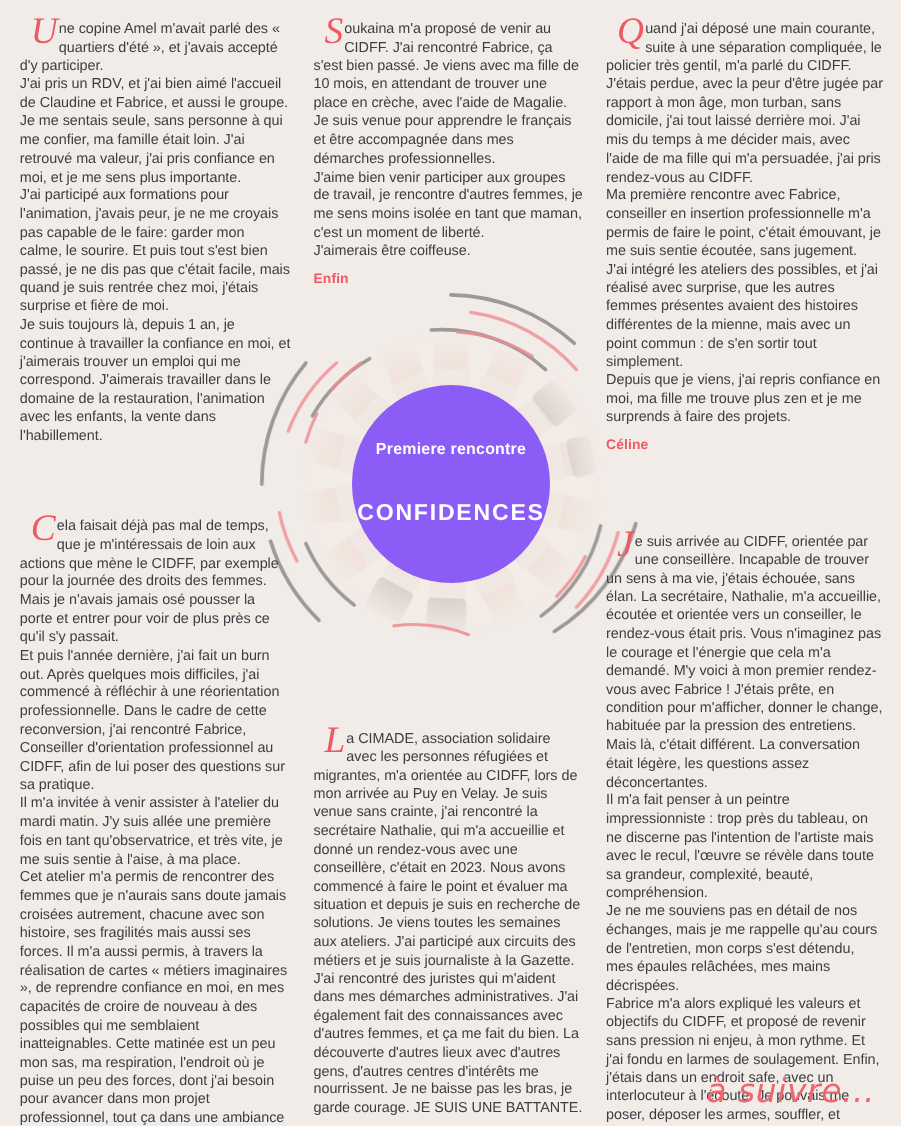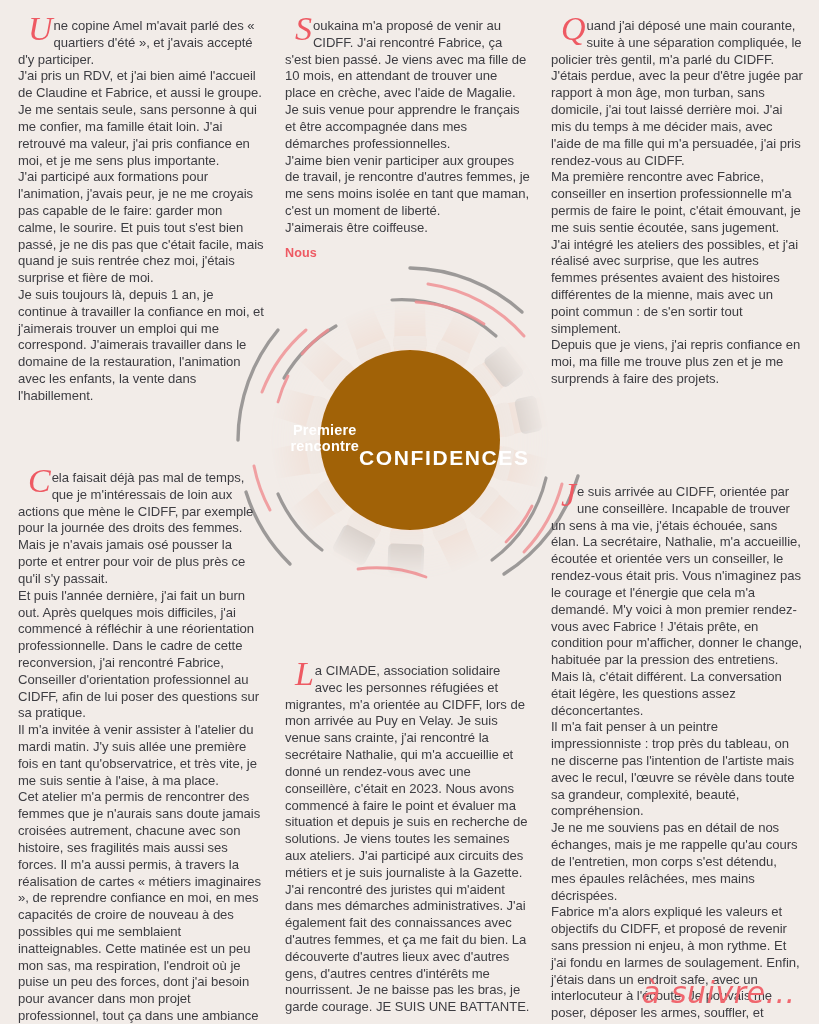--- a/index.html
+++ b/index.html
@@ -34,23 +34,23 @@
   }
   #center-graphic svg { display: block; }
 
   #center-badge {
     position: absolute;
     left: 320px;
     top: 350px;
     width: 180px;
     height: 180px;
     border-radius: 50%;
-    background: #a16207;
+    background: #8b5cf6;
     display: flex;
-    flex-direction: row;
+    flex-direction: column;
     align-items: center;
     justify-content: center;
     text-align: center;
     color: #ffffff;
   }
   #center-badge .line1 {
     font-size: 14.5px;
     font-weight: bold;
     letter-spacing: 0.2px;
     line-height: 1.1;
@@ -254,37 +254,38 @@
 Cet atelier m'a permis de rencontrer des femmes que je n'aurais sans doute jamais croisées autrement, chacune avec son histoire, ses fragilités mais aussi ses forces. Il m'a aussi permis, à travers la réalisation de cartes « métiers imaginaires », de reprendre confiance en moi, en mes capacités de croire de nouveau à des possibles qui me semblaient inatteignables. Cette matinée est un peu mon sas, ma respiration, l'endroit où je puise un peu des forces, dont j'ai besoin pour avancer dans mon projet professionnel, tout ça dans une ambiance bienveillante, chaleureuse et sans jugement.</span></div>
 
     </div>
   </div>
 
   <div class="col col-mid" style="top:18px;">
     <div class="story" style="position:relative;">
       <div class="body-text"><span class="dropcap">S</span><span>oukaina m'a proposé de venir au CIDFF. J'ai rencontré Fabrice, ça s'est bien passé. Je viens avec ma fille de 10 mois, en attendant de trouver une place en crèche, avec l'aide de Magalie. Je suis venue pour apprendre le français et être accompagnée dans mes démarches professionnelles.
 J'aime bien venir participer aux groupes de travail, je rencontre d'autres femmes, je me sens moins isolée en tant que maman, c'est un moment de liberté.
 J'aimerais être coiffeuse.</span></div>
-      <div class="signature">Nous</div>
+      <div class="signature">Enfin</div>
     </div>
   </div>
 
   <div class="col col-mid" style="top:663px;">
     <div class="story" style="position:relative;">
       <div class="body-text"><span class="dropcap">L</span><span>a CIMADE, association solidaire avec les personnes réfugiées et migrantes, m'a orientée au CIDFF, lors de mon arrivée au Puy en Velay. Je suis venue sans crainte, j'ai rencontré la secrétaire Nathalie, qui m'a accueillie et donné un rendez-vous avec une conseillère, c'était en 2023. Nous avons commencé à faire le point et évaluer ma situation et depuis je suis en recherche de solutions. Je viens toutes les semaines aux ateliers. J'ai participé aux circuits des métiers et je suis journaliste à la Gazette. J'ai rencontré des juristes qui m'aident dans mes démarches administratives. J'ai également fait des connaissances avec d'autres femmes, et ça me fait du bien. La découverte d'autres lieux avec d'autres gens, d'autres centres d'intérêts me nourrissent. Je ne baisse pas les bras, je garde courage. JE SUIS UNE BATTANTE.</span></div>
 
     </div>
   </div>
 
   <div class="col col-right" style="top:18px;">
     <div class="story" style="position:relative;">
       <div class="body-text"><span class="dropcap">Q</span><span>uand j'ai déposé une main courante, suite à une séparation compliquée, le policier très gentil, m'a parlé du CIDFF. J'étais perdue, avec la peur d'être jugée par rapport à mon âge, mon turban, sans domicile, j'ai tout laissé derrière moi. J'ai mis du temps à me décider mais, avec l'aide de ma fille qui m'a persuadée, j'ai pris rendez-vous au CIDFF.
 Ma première rencontre avec Fabrice, conseiller en insertion professionnelle m'a permis de faire le point, c'était émouvant, je me suis sentie écoutée, sans jugement.
 J'ai intégré les ateliers des possibles, et j'ai réalisé avec surprise, que les autres femmes présentes avaient des histoires différentes de la mienne, mais avec un point commun : de s'en sortir tout simplement.
 Depuis que je viens, j'ai repris confiance en moi, ma fille me trouve plus zen et je me surprends à faire des projets.</span></div>
+      <div class="signature">Céline</div>
     </div>
   </div>
 
   <div class="col col-right" style="top:484px;">
     <div class="story" style="position:relative;">
       <div class="body-text"><span class="dropcap">J</span><span>e suis arrivée au CIDFF, orientée par une conseillère. Incapable de trouver un sens à ma vie, j'étais échouée, sans élan. La secrétaire, Nathalie, m'a accueillie, écoutée et orientée vers un conseiller, le rendez-vous était pris. Vous n'imaginez pas le courage et l'énergie que cela m'a demandé. M'y voici à mon premier rendez-vous avec Fabrice ! J'étais prête, en condition pour m'afficher, donner le change, habituée par la pression des entretiens. Mais là, c'était différent. La conversation était légère, les questions assez déconcertantes.
 Il m'a fait penser à un peintre impressionniste : trop près du tableau, on ne discerne pas l'intention de l'artiste mais avec le recul, l'œuvre se révèle dans toute sa grandeur, complexité, beauté, compréhension.
 Je ne me souviens pas en détail de nos échanges, mais je me rappelle qu'au cours de l'entretien, mon corps s'est détendu, mes épaules relâchées, mes mains décrispées.
 Fabrice m'a alors expliqué les valeurs et objectifs du CIDFF, et proposé de revenir sans pression ni enjeu, à mon rythme. Et j'ai fondu en larmes de soulagement. Enfin, j'étais dans un endroit safe, avec un interlocuteur à l'écoute. Je pouvais me poser, déposer les armes, souffler, et chercher un nouvel élan.</span></div>
 

